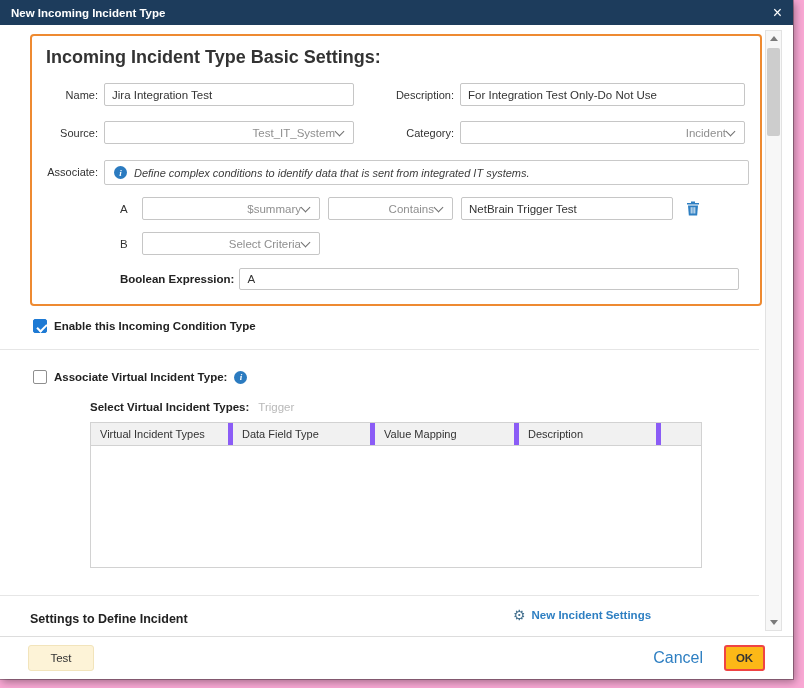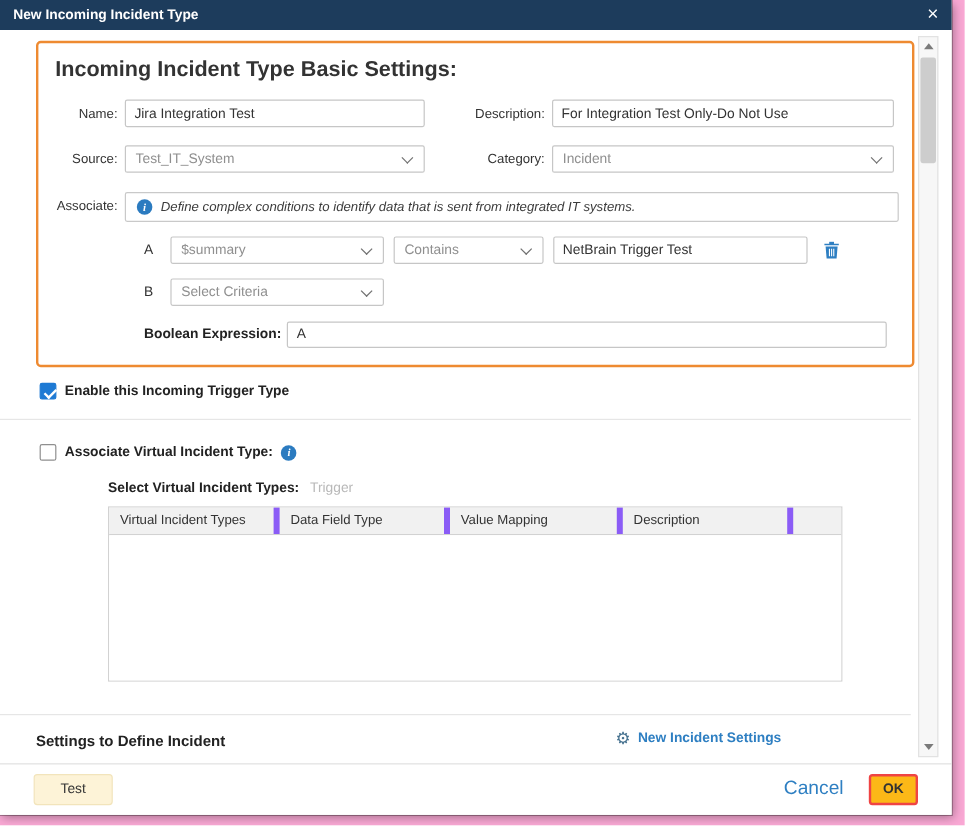--- a/index.html
+++ b/index.html
@@ -25,21 +25,21 @@
   .form-row { display: flex; align-items: center; margin-top: 15px; }
   .lbl { font-size: 11px; color: #333; text-align: right; padding-right: 6px; }
   .lbl-1 { width: 58px; }
   .lbl-2 { width: 106px; }
   .txt-input { height: 23px; border: 1px solid #c6c6c6; border-radius: 2px; font-size: 11.5px;
                color: #333; padding: 0 7px; font-family: "Liberation Sans", sans-serif; outline: none; background:#fff; }
   .w-250 { width: 250px; } .w-285 { width: 285px; }
 
   .select { height: 23px; border: 1px solid #c6c6c6; border-radius: 2px; background: #fff;
             display: flex; align-items: center; padding: 0 8px; cursor: pointer; }
-  .select .sel-text { font-size: 11.5px; color: #8f8f8f; flex: 1 1 auto; white-space: nowrap; overflow: hidden; }
+  .select .sel-text { font-size: 11.5px; color: #8f8f8f; flex: 1 1 auto; white-space: nowrap; overflow: hidden; text-align: right; }
   .chev { width: 10px; height: 10px; position: relative; flex: 0 0 auto; }
   .chev::before { content: ""; position: absolute; left: 1px; top: 0; width: 6px; height: 6px;
                   border-right: 1.4px solid #707070; border-bottom: 1.4px solid #707070; transform: rotate(45deg); }
 
   
   .cond-row { display: flex; align-items: flex-start; margin-top: 16px; }
   .cond-body { width: 645px; }
   .hint-box { border: 1px solid #c9c9c9; border-radius: 2px; min-height: 25px; display: flex;
               align-items: center; gap: 7px; padding: 3px 9px; }
   .info-icon { width: 13px; height: 13px; border-radius: 50%; background: #2b7bc0; color: #fff;
@@ -188,21 +188,21 @@
                 <span class="bool-lbl">Boolean Expression:</span>
                 <input class="txt-input w-500" type="text" value="A" style="">
               </div>
 
             </div>
           </div>
         </div>
 
         <div class="check-row">
           <span class="checkbox checked"></span>
-          <span class="check-lbl">Enable this Incoming Trigger Type</span>
+          <span class="check-lbl">Enable this Incoming Condition Type</span>
         </div>
 
         <div class="divider"></div>
 
         <div class="check-row assoc-row">
           <span class="checkbox"></span>
           <span class="check-lbl">Associate Virtual Incident Type:</span>
           <span class="info-icon" style="margin-left:7px;">i</span>
         </div>
 

